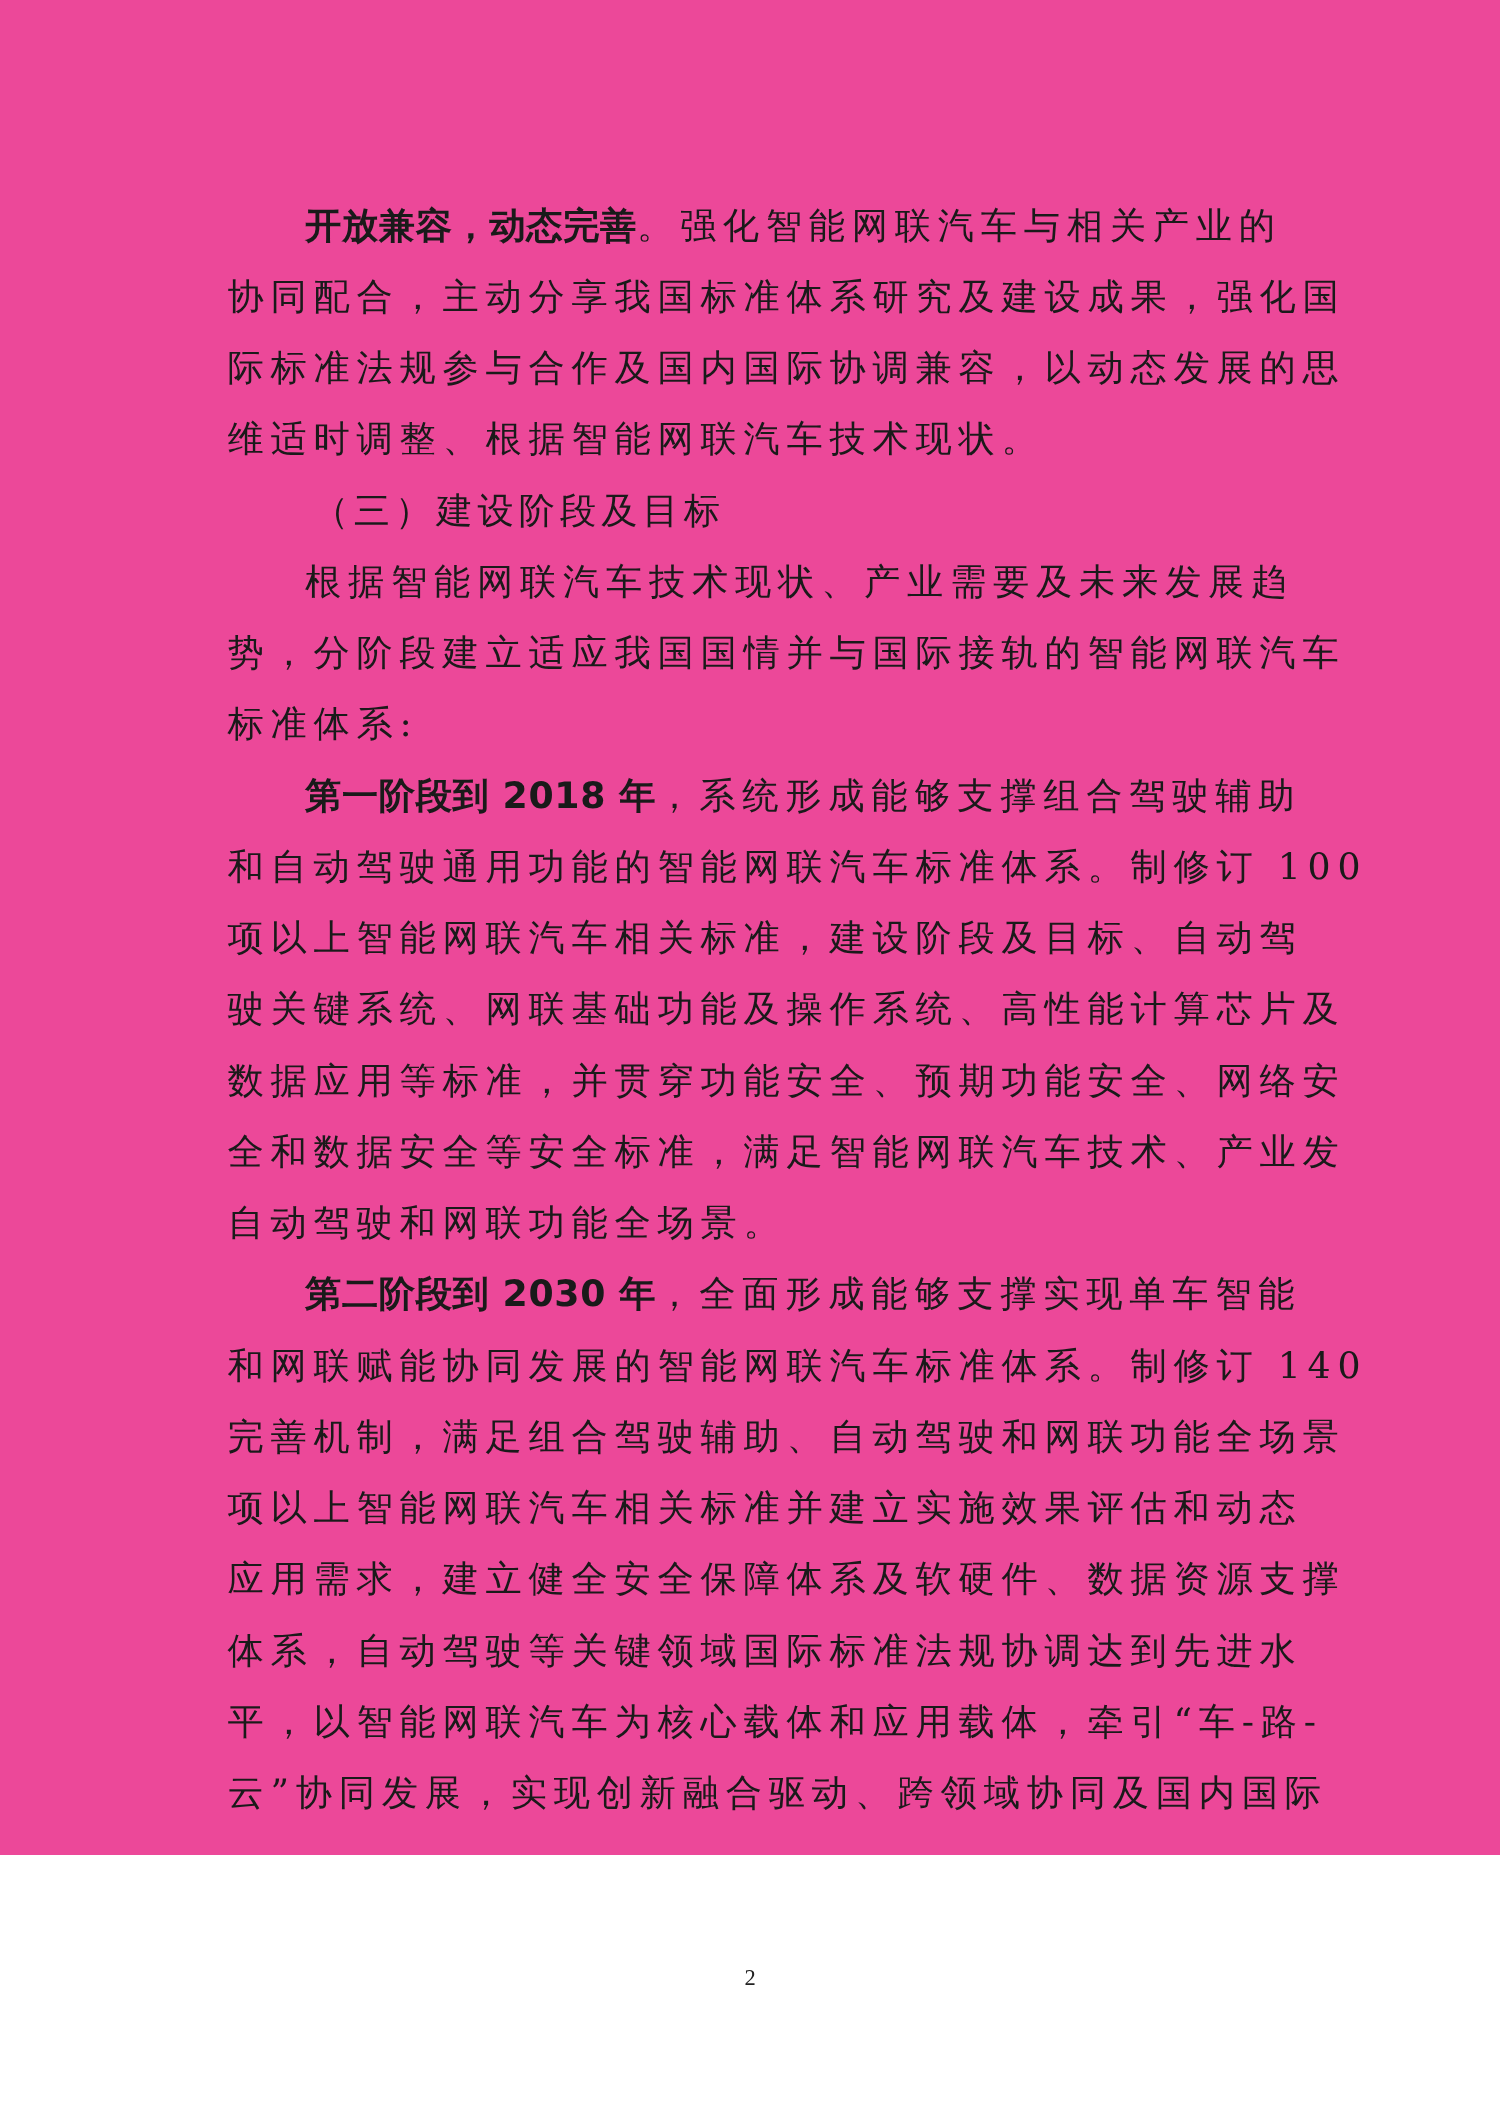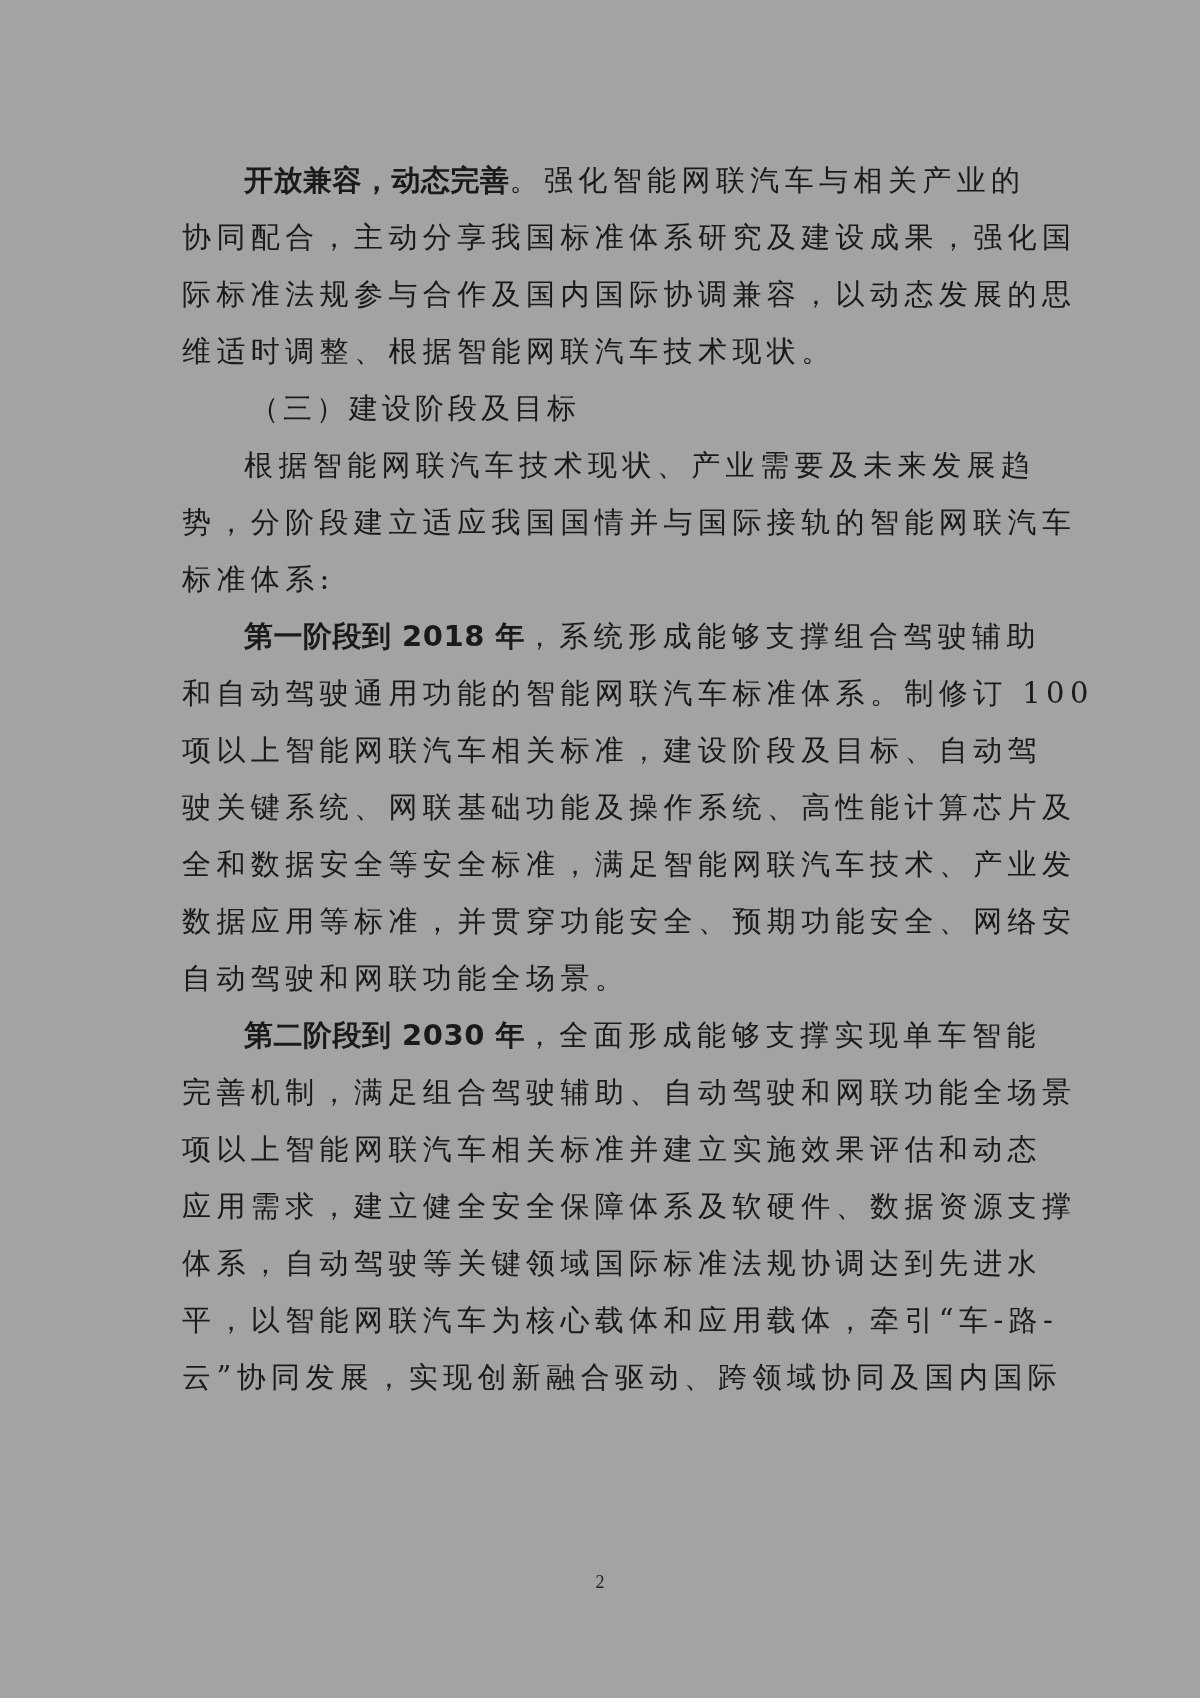--- a/index.html
+++ b/index.html
@@ -13,22 +13,22 @@
       position: relative;
       overflow: hidden;
       color: #1a1a1a;
       font-family: "DejaVu Serif", "Liberation Serif", serif;
     }
     .page {
       position: absolute;
       left: 0;
       top: 0;
       width: 1200px;
-      height: 1698px;
-      background: #a3a3a3;
+      height: 1484px;
+      background: #ec4899;
     }
     .content {
       position: absolute;
       left: 182px;
       top: 152px;
       width: 838px;
     }
     .line {
       position: relative;
       height: 57px;
@@ -85,27 +85,28 @@
       <div class="line indent">根据智能网联汽车技术现状、产业需要及未来发展趋</div>
       <div class="line">势，分阶段建立适应我国国情并与国际接轨的智能网联汽车</div>
       <div class="line last">标准体系:</div>
     </div>
 
     <div>
       <div class="line indent"><span class="bold">第一阶段到 2018 年</span><span>，系统形成能够支撑组合驾驶辅助</span></div>
       <div class="line">和自动驾驶通用功能的智能网联汽车标准体系。制修订 100</div>
       <div class="line">项以上智能网联汽车相关标准，建设阶段及目标、自动驾</div>
       <div class="line">驶关键系统、网联基础功能及操作系统、高性能计算芯片及</div>
+      <div class="line">数据应用等标准，并贯穿功能安全、预期功能安全、网络安</div>
       <div class="line">全和数据安全等安全标准，满足智能网联汽车技术、产业发</div>
-      <div class="line">数据应用等标准，并贯穿功能安全、预期功能安全、网络安</div>
       <div class="line last">自动驾驶和网联功能全场景。</div>
     </div>
 
     <div>
       <div class="line indent"><span class="bold">第二阶段到 2030 年</span><span>，全面形成能够支撑实现单车智能</span></div>
+      <div class="line">和网联赋能协同发展的智能网联汽车标准体系。制修订 140</div>
       <div class="line">完善机制，满足组合驾驶辅助、自动驾驶和网联功能全场景</div>
       <div class="line">项以上智能网联汽车相关标准并建立实施效果评估和动态</div>
       <div class="line">应用需求，建立健全安全保障体系及软硬件、数据资源支撑</div>
       <div class="line">体系，自动驾驶等关键领域国际标准法规协调达到先进水</div>
       <div class="line">平，以智能网联汽车为核心载体和应用载体，牵引“车-路-</div>
       <div class="line">云”协同发展，实现创新融合驱动、跨领域协同及国内国际</div>
     </div>
 
   </div>
 

